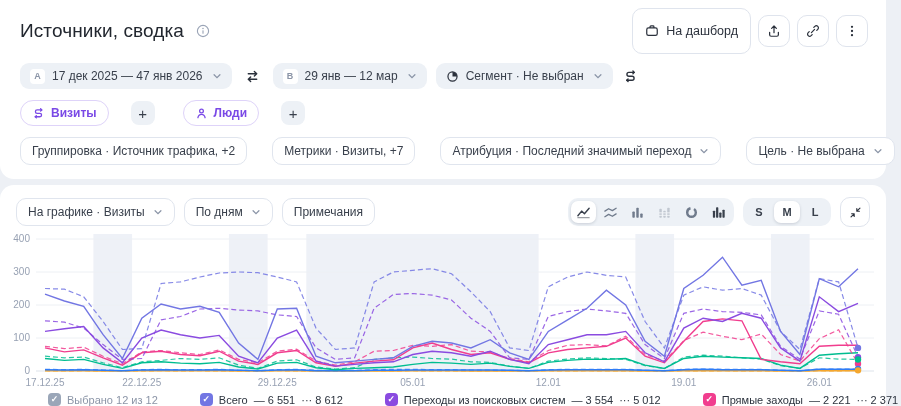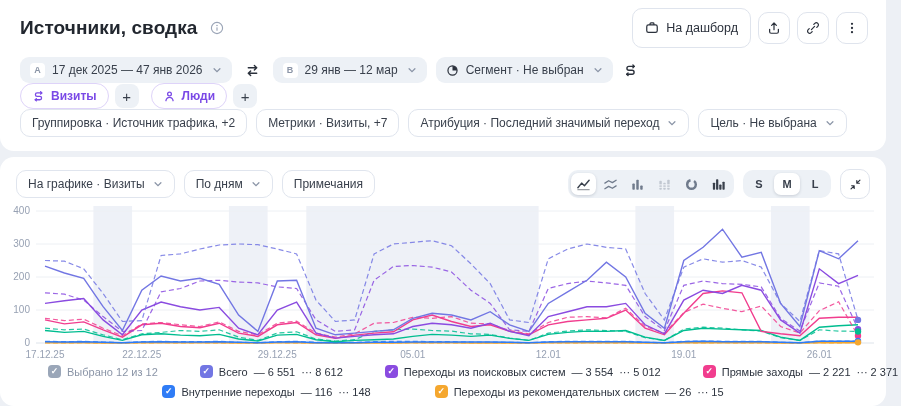--- a/index.html
+++ b/index.html
@@ -9,35 +9,35 @@
     font-family:"Liberation Sans",sans-serif;
     color:#22272f;
     -webkit-font-smoothing:antialiased;
   }
   .page{width:886px;}
   .card{background:#fff;}
   .header-card{border-radius:0 0 14px 14px;padding:8px 18px 14px 20px;}
   .chart-card{border-radius:14px;margin-top:6px;padding:12px 0 8px;}
   .row{display:flex;align-items:center;justify-content:space-between;}
   .left,.right,.group{display:flex;align-items:center;}
-  h1{font-size:19px;margin:0;font-weight:700;letter-spacing:.1px;}
+  h1{font-size:19px;margin:0;font-weight:400;letter-spacing:.1px;}
   .title-wrap{display:flex;align-items:center;gap:8px;}
   .mt8{margin-top:9px;}
-  .mt10{}
+  .mt10{margin-top:11px;gap:16px;}
 
   
   .gpill{display:inline-flex;align-items:center;gap:7px;height:26px;padding:0 10px;
     background:#edf1f6;border-radius:9px;font-size:12px;color:#39404c;cursor:pointer;white-space:nowrap;}
   .wpill{display:inline-flex;align-items:center;gap:6px;height:26px;padding:0 11px;background:#fff;
     border:1px solid #e0e5ee;border-radius:10px;font-size:12px;color:#39404c;cursor:pointer;white-space:nowrap;}
   .tagpill{display:inline-flex;align-items:center;gap:6px;height:24px;padding:0 11px;background:#fff;
     border:1px solid #ded3f9;border-radius:999px;font-size:12px;color:#7a49e6;font-weight:600;cursor:pointer;}
   .plus{width:24px;height:24px;border-radius:8px;background:#edf1f6;display:inline-flex;
     align-items:center;justify-content:center;font-size:15px;color:#39404c;cursor:pointer;margin:0 12px 0 6px;}
-  .btn{display:inline-flex;align-items:center;gap:7px;height:40px;padding:0 12px;background:#fff;
+  .btn{display:inline-flex;align-items:center;gap:7px;height:46px;padding:0 12px;background:#fff;
     border:1px solid #dfe4ed;border-radius:10px;font-size:12.5px;color:#2b313c;cursor:pointer;font-weight:500;}
   .iconbtn{width:30px;height:30px;background:#fff;border:1px solid #dfe4ed;border-radius:10px;
     display:inline-flex;align-items:center;justify-content:center;cursor:pointer;}
   .ab{width:15px;height:15px;border-radius:4px;background:#fff;display:inline-flex;align-items:center;
     justify-content:center;font-size:9px;font-weight:700;color:#8b95a7;}
   .pct{background:#7b3ff2;color:#fff;font-size:9px;font-weight:700;border-radius:999px;padding:3px 7px;}
   .plainicon{display:inline-flex;align-items:center;justify-content:center;cursor:pointer;padding:0 4px;}
   .gap6>*+*{margin-left:7px;}
   .gap8>*+*{margin-left:9px;}
   .chev{display:inline-flex;margin-left:2px;}

